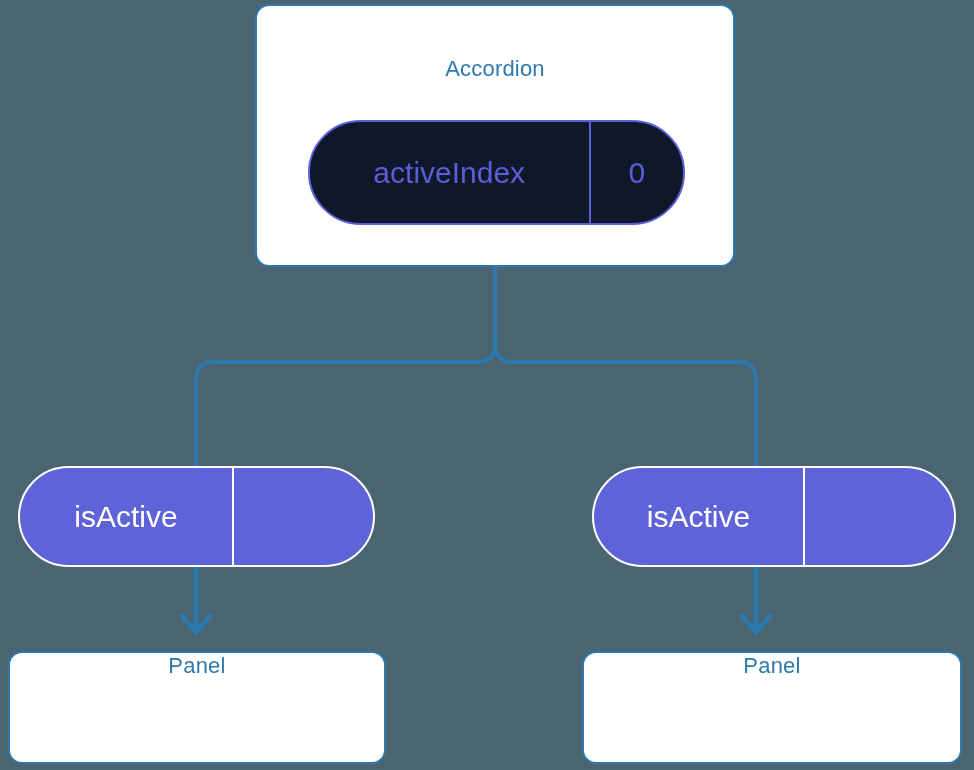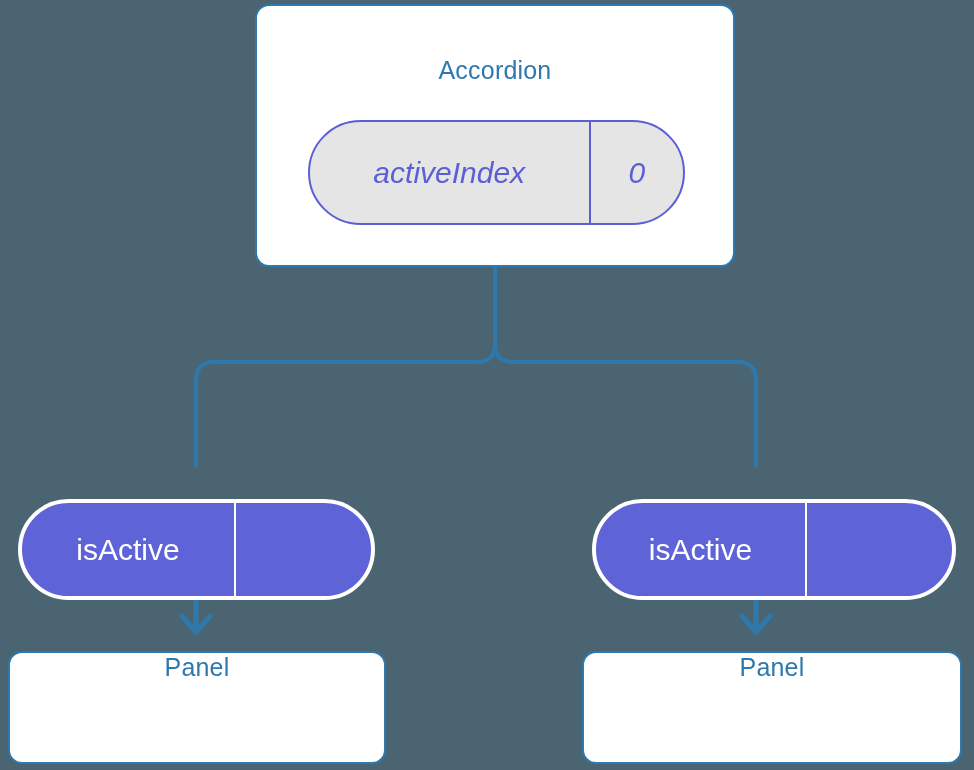--- a/index.html
+++ b/index.html
@@ -38,21 +38,21 @@
   .card {
     position: absolute;
     background: #ffffff;
     border: 2px solid #2d79ad;
     border-radius: 14px;
     z-index: 2;
   }
 
   .card-title {
     color: #2d79ad;
-    font-size: 25px;
+    font-size: 22px;
     font-weight: 400;
     text-align: center;
     letter-spacing: 0.2px;
     white-space: nowrap;
   }
 
   
   #accordion-node {
     left: 255px;
     top: 4px;
@@ -77,37 +77,35 @@
   .pill-val {
     display: flex;
     align-items: center;
     justify-content: center;
     white-space: nowrap;
     font-weight: 400;
   }
 
   
   .pill.outlined {
-    background: #e5e5e5;
+    background: #0f172a;
     border: 2px solid #5b5fd6;
-    font-style: italic;
   }
   .pill.outlined .pill-key {
     color: #5b5fd6;
     border-right: 2px solid #5b5fd6;
   }
   .pill.outlined .pill-val {
     color: #5b5fd6;
   }
 
   
   .pill.filled {
     background: #5f63d8;
-    border: 4px solid #ffffff;
-    margin-top: 33px;
+    border: 2px solid #ffffff;
   }
   .pill.filled .pill-key {
     color: #ffffff;
     border-right: 2px solid #ffffff;
   }
   .pill.filled .pill-val {
     color: #ffffff;
   }
 
   #accordion-state-pill {

